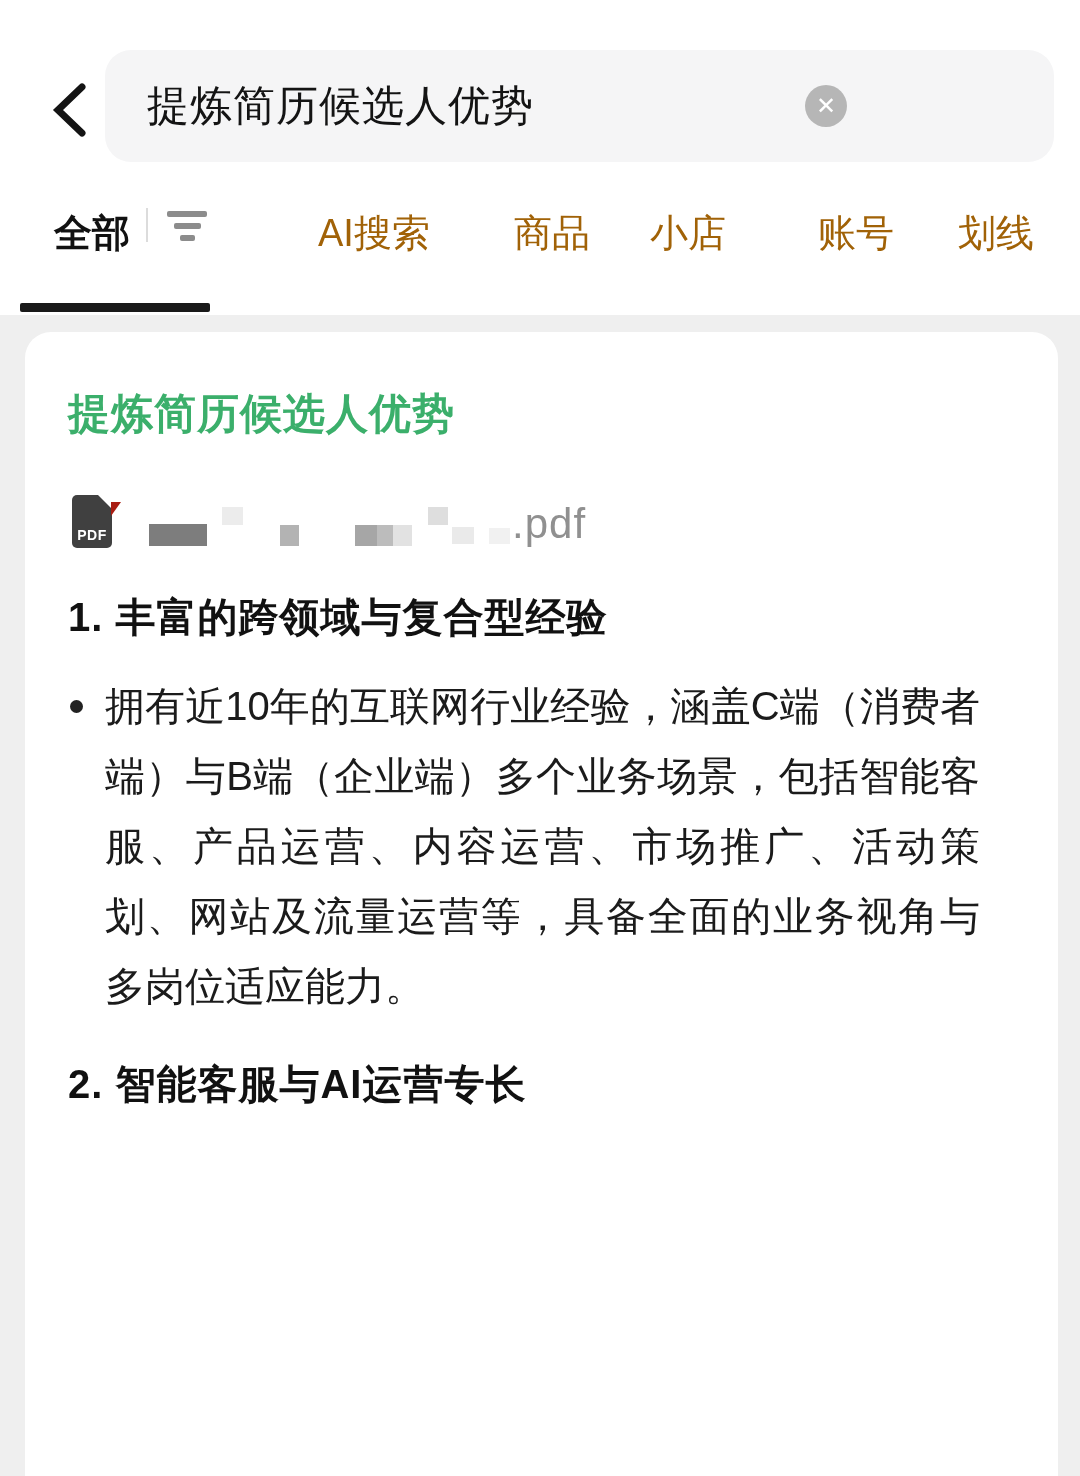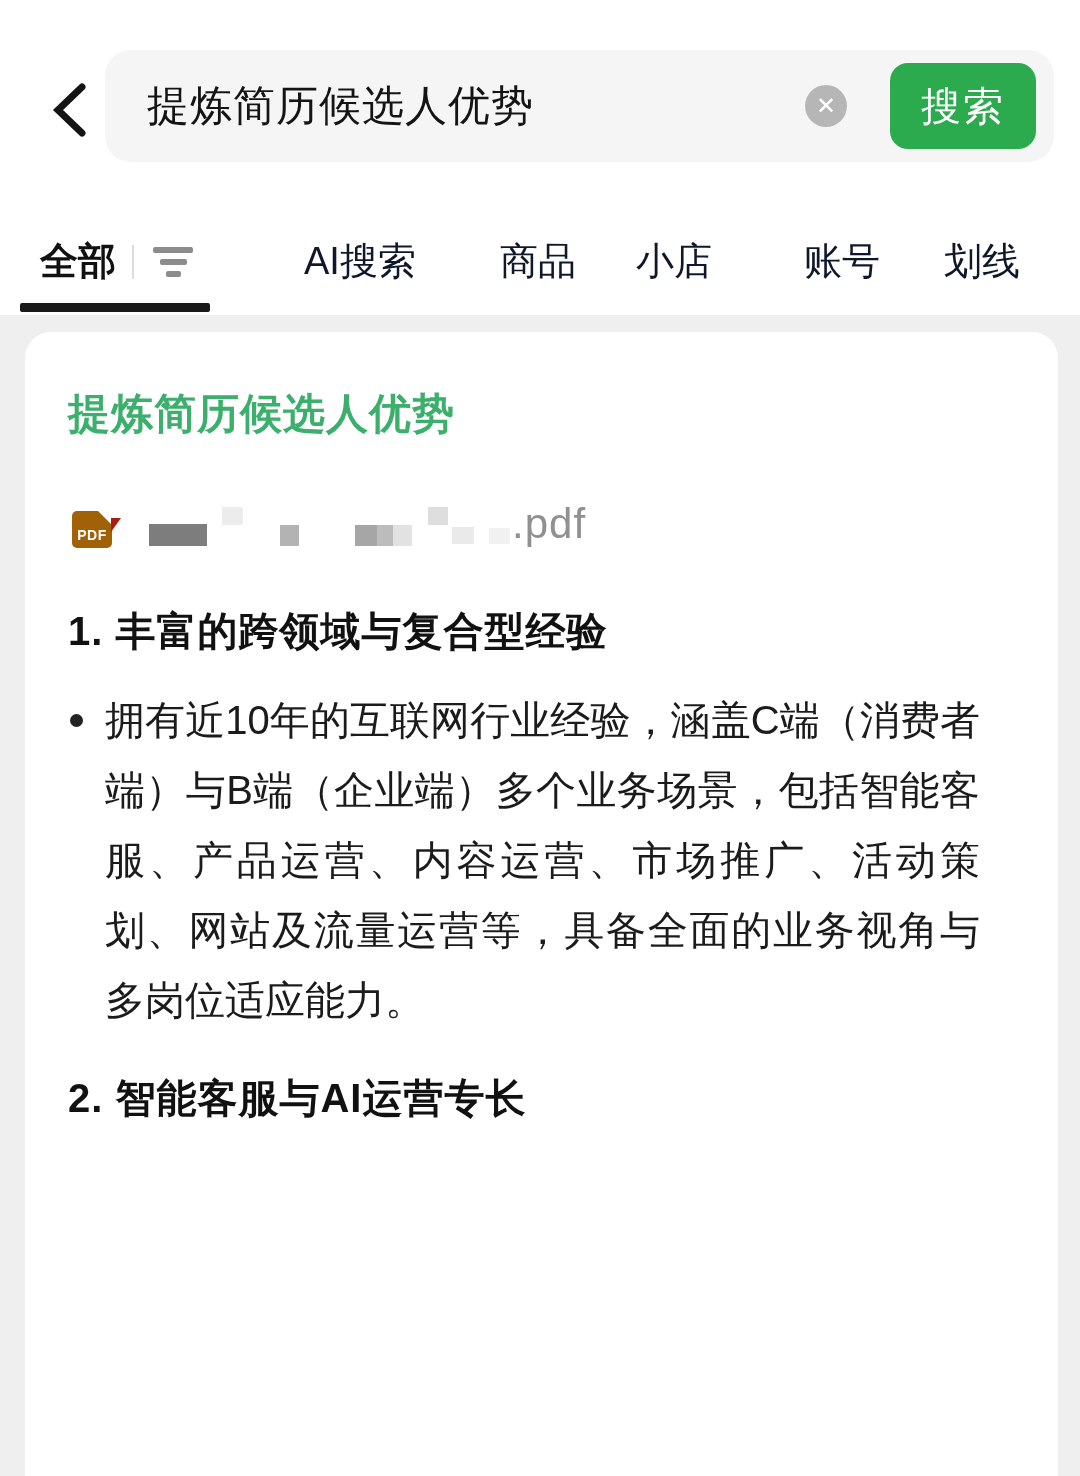--- a/index.html
+++ b/index.html
@@ -38,24 +38,24 @@
   .search-button {
     position:absolute; right:18px; top:13px; width:146px; height:86px;
     background:#2bab4d; border-radius:18px; border:none; cursor:pointer;
     display:flex; align-items:center; justify-content:center;
     color:#ffffff; font-size:40px; letter-spacing:2px;
     font-family:inherit;
   }
 
   
   .tab-row {
-    position:relative; height:107px; display:flex; align-items:center;
-    padding-left:40px; overflow:hidden; white-space:nowrap;
-  }
-  .tab { font-size:38px; color:#0f172a; cursor:pointer; flex:0 0 auto; }
+    position:relative; height:107px; display:flex; 
+    padding-left:54px; overflow:hidden; white-space:nowrap;
+  }
+  .tab { font-size:38px; color:#a16207; cursor:pointer; flex:0 0 auto; }
   .tab.active { color:#111111; font-weight:700; }
   .tab-divider { width:2px; height:34px; background:#dcdcdc; margin-left:16px; flex:0 0 auto; }
   .filter-button {
     margin-left:18px; width:42px; height:36px; display:flex; flex-direction:column;
     align-items:center; justify-content:center; gap:6px; cursor:pointer; flex:0 0 auto;
   }
   .filter-button i { display:block; height:6px; background:#8c8c8c; border-radius:2px; }
   .filter-button i:nth-child(1){ width:40px; }
   .filter-button i:nth-child(2){ width:27px; }
   .filter-button i:nth-child(3){ width:15px; }
@@ -75,22 +75,22 @@
     background:#ffffff; border-radius:26px; width:1033px; height:1400px;
     padding:54px 48px 40px 43px;
   }
 
   .result-title {
     font-size:42px; font-weight:600; color:#3baf6b; letter-spacing:1px; cursor:pointer;
   }
 
   .attachment-row { position:relative; height:56px; margin-top:50px; cursor:pointer; }
   .pdf-icon {
-    position:absolute; left:4px; bottom:0; width:40px; height:37px;
-    background:#a16207; border-radius:5px;
+    position:absolute; left:4px; bottom:0; width:40px; height:53px;
+    background:#404040; border-radius:5px;
   }
   .pdf-icon .fold {
     position:absolute; top:0; right:0; width:0; height:0;
     border-top:14px solid #ffffff; border-left:14px solid transparent;
   }
   .pdf-icon .flap {
     position:absolute; top:7px; right:-9px; width:0; height:0;
     border-left:10px solid #a91d12; border-bottom:14px solid transparent;
   }
   .pdf-icon .pdf-label {
@@ -107,21 +107,21 @@
   .rb7 { left:360px; bottom:23px; width:20px; height:18px; background:#dedede; }
   .rb8 { left:384px; bottom:4px;  width:22px; height:17px; background:#eaeaea; }
   .rb9 { left:421px; bottom:4px;  width:21px; height:16px; background:#f1f1f1; }
   .file-extension {
     position:absolute; left:444px; bottom:0;
     font-size:42px; color:#909090; letter-spacing:1px;
   }
 
   .intro-text { margin-top:62px; font-size:40px; color:#1b1b1b; letter-spacing:1px; }
 
-  .section-heading { margin-top:56px; font-size:40px; font-weight:700; color:#111111; letter-spacing:1px; }
+  .section-heading { margin-top:42px; font-size:40px; font-weight:700; color:#111111; letter-spacing:1px; }
 
   .bullet-list { list-style:none; margin-top:26px; }
   .bullet-item {
     position:relative; padding-left:37px; width:912px;
     font-size:40px; line-height:70px; color:#1b1b1b; margin-bottom:30px;
     text-align:justify;
   }
   .bullet-dot {
     position:absolute; left:2px; top:29px; width:13px; height:13px;
     border-radius:50%; background:#222222;
@@ -138,21 +138,20 @@
       <svg width="44" height="56" viewBox="0 0 44 56">
         <polyline points="34,5 10,28 34,51" fill="none" stroke="#141414" stroke-width="7" stroke-linecap="round" stroke-linejoin="miter"></polyline>
       </svg>
     </div>
 
     <div class="search-field">
       <span class="search-query">提炼简历候选人优势</span>
       <div class="clear-button">
         <span>✕</span>
       </div>
-      <button class="search-button">搜索</button>
     </div>
   </div>
 
   <div class="tab-row">
     <span class="tab active">全部</span>
     <span class="tab-divider"></span>
     <span class="filter-button">
       <i></i>
         <i></i>
         <i></i>

